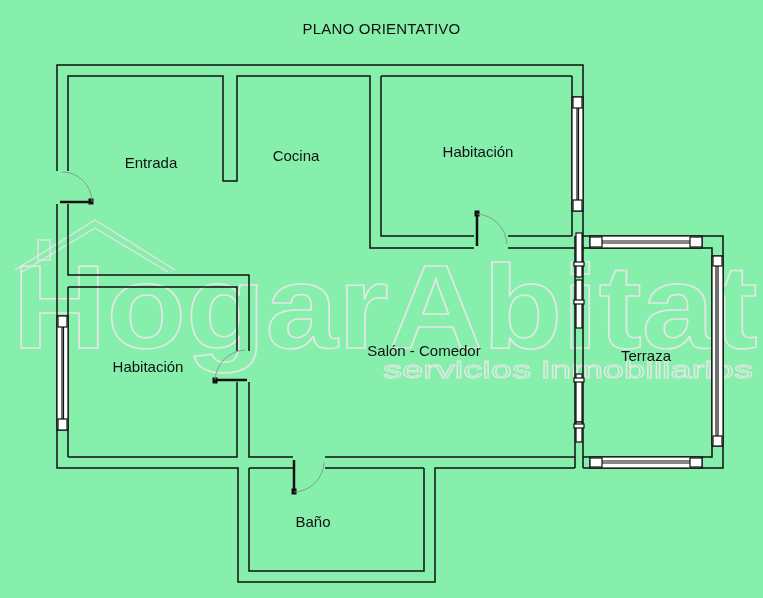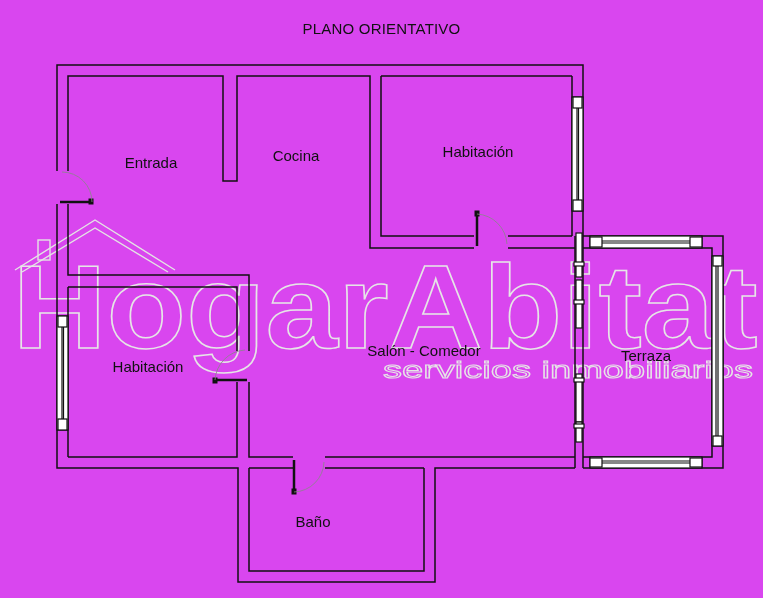--- a/index.html
+++ b/index.html
@@ -1,16 +1,16 @@
 <!DOCTYPE html>
 <html><head>
   <meta charset="utf-8">
   <style>
     html, body { margin: 0; padding: 0; background: #ffffff; }
-    .canvas { position: relative; width: 763px; height: 598px; overflow: hidden; background: #d946ef; font-family: "Liberation Sans", sans-serif; text-decoration: underline; }
+    .canvas { position: relative; width: 763px; height: 598px; overflow: hidden; background: #86efac; font-family: "Liberation Sans", sans-serif; text-decoration: underline; }
     .title { position: absolute; left: 0; top: 20px; width: 763px; text-align: center; font-size: 15px; color: #111111; letter-spacing: 0.2px; }
     svg.plan { position: absolute; left: 0; top: 0; }
     .room-label { position: absolute; font-size: 15px; color: #111111; white-space: nowrap; transform: translate(-50%, -50%); }
     .watermark { position: absolute; pointer-events: none; }
   </style>
 </head>
 <body>
 
 <div class="canvas">
 

